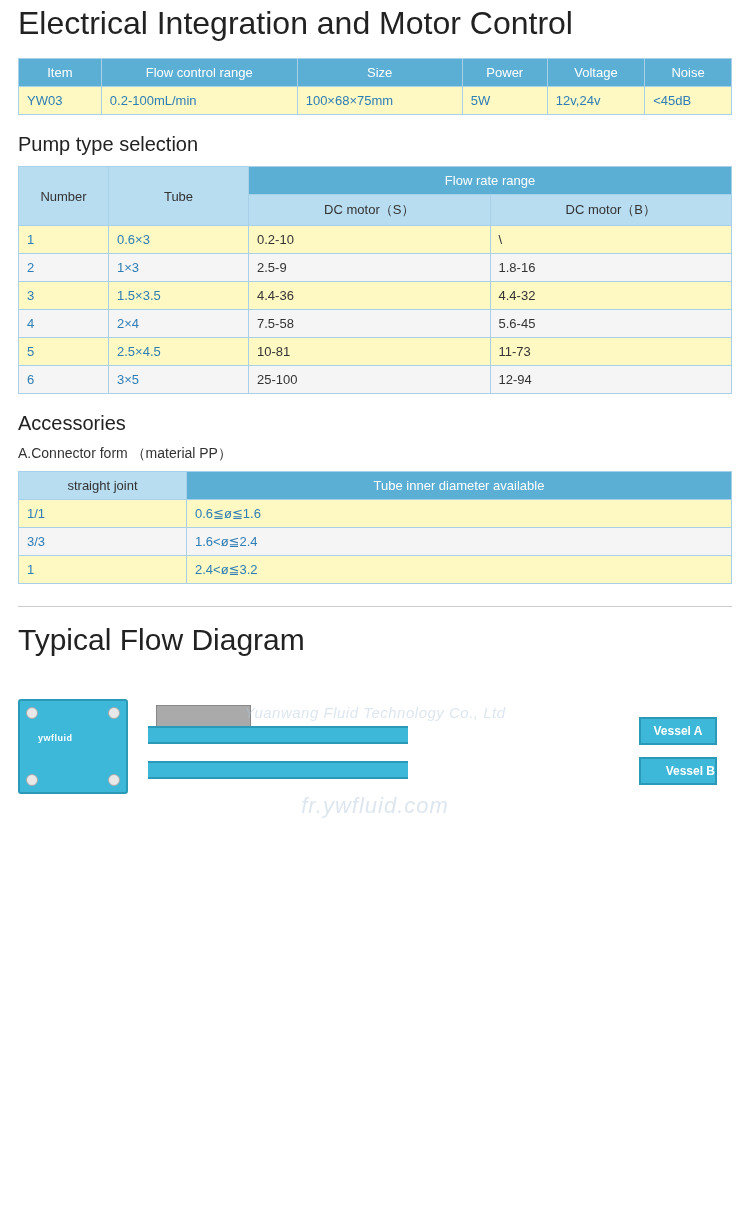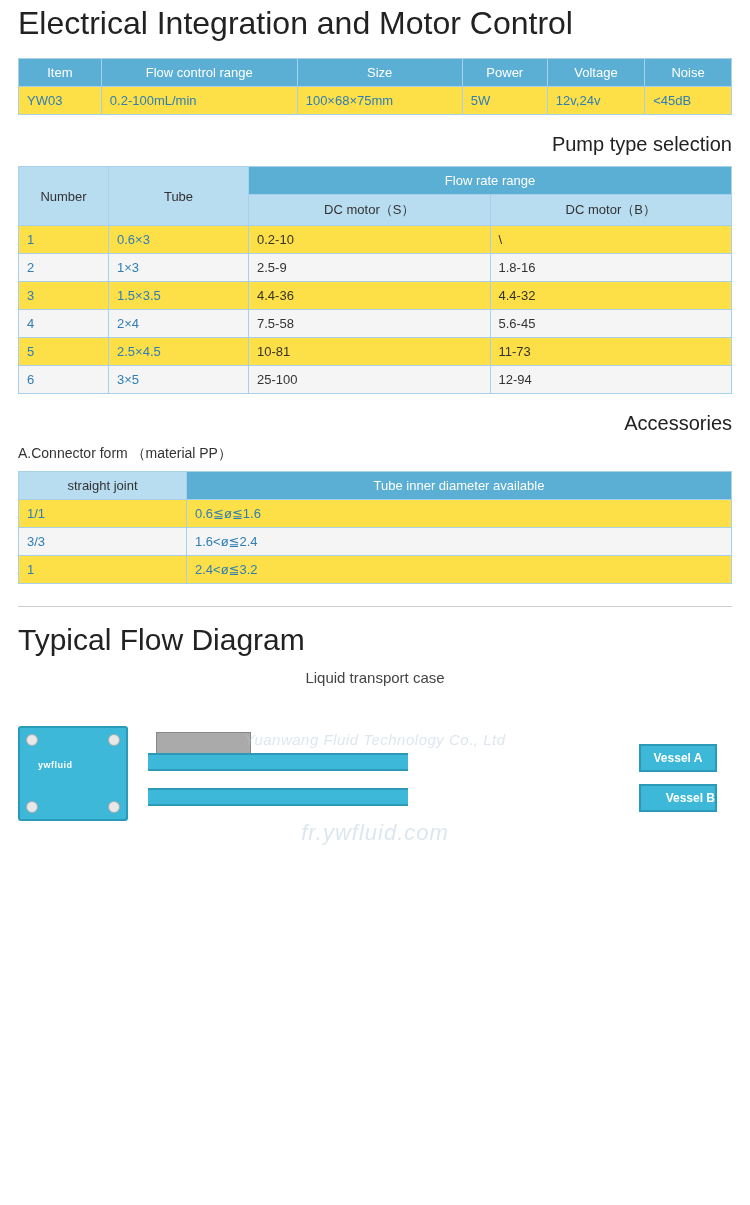--- a/index.html
+++ b/index.html
@@ -37,35 +37,34 @@
       background-color: #5baed4;
       color: #fff;
       font-weight: normal;
     }
     .header-light-blue {
       background-color: #b8dcf0;
       color: #333;
       font-weight: normal;
     }
     .row-white td {
-      background: #fde047;
+      background: #fef9c3;
     }
     .row-light td {
       background: #f5f5f5;
     }
     td.blue-text {
       color: #2e7db5;
     }
     
     .section-title {
       font-size: 20px;
       font-weight: 400;
       color: #222;
       margin: 18px 0 10px 0;
-      text-align: right;
     }
     .sub-title {
       font-size: 14px;
       color: #333;
       margin-bottom: 8px;
       font-weight: normal;
     }
     
     .divider {
       border: none;
@@ -348,21 +347,20 @@
         <tr class="row-white">
           <td class="blue-text">1</td>
           <td class="blue-text">2.4&lt;ø≦3.2</td>
         </tr>
       </tbody>
   </table>
 
   <hr class="divider">
 
   <h2 class="flow-title">Typical Flow Diagram</h2>
-  <p class="flow-subtitle">Liquid transport case</p>
 
   <div class="diagram-area">
 
     <div class="pump-body">
       <div class="pump-screw-tl"></div>
       <div class="pump-screw-tr"></div>
       <div class="pump-screw-bl"></div>
       <div class="pump-screw-br"></div>
       <div class="pump-logo">ywfluid</div>
     </div>

